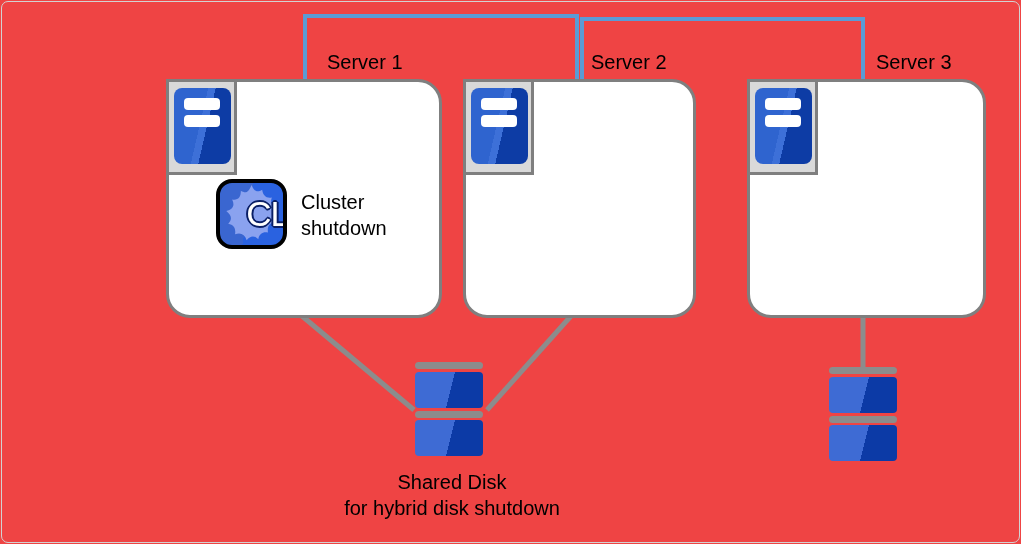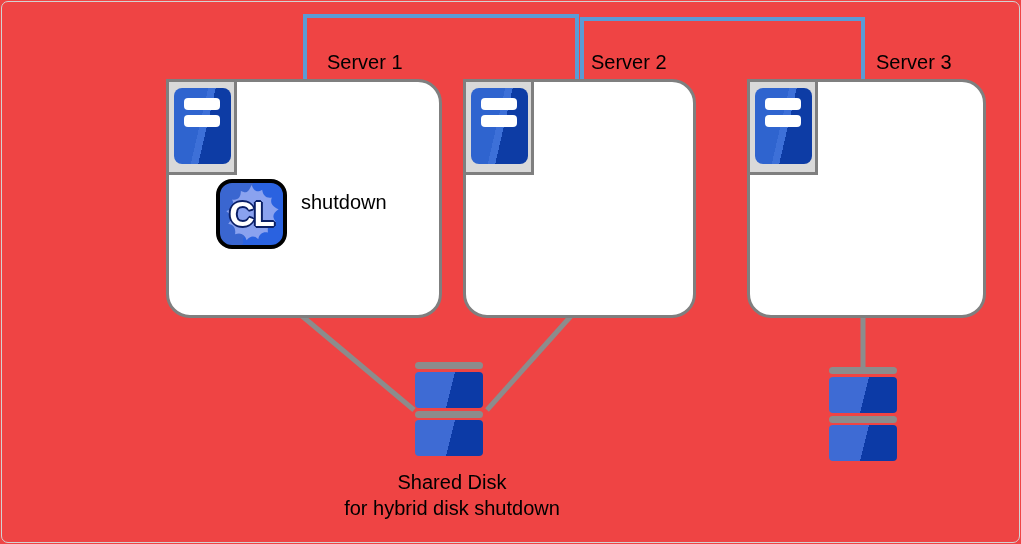--- a/index.html
+++ b/index.html
@@ -60,23 +60,23 @@
     position:absolute;left:216px;top:179px;
     width:71px;height:70px;
     border:4px solid #000000;
     border-radius:16px;
     box-sizing:border-box;
     background:linear-gradient(100deg,#3a66d0 0%,#3a66d0 45%,#2a62e0 45%,#2a62e0 100%);
     overflow:hidden;
   }
   #cl-icon svg{position:absolute;left:0;top:0;}
   #cl-icon .cl-text{
-    position:absolute;left:0;top:11px;width:63px;
+    position:absolute;left:16px;top:11px;width:63px;
     text-align:center;
-    font-size:35px;font-weight:bold;letter-spacing:-1px;
+    font-size:35px;font-weight:normal;letter-spacing:-1px;
     color:#ffffff;
     text-shadow:-2px 0 #0a1f66,2px 0 #0a1f66,0 -2px #0a1f66,0 2px #0a1f66,
                 -1px -1px #0a1f66,1px 1px #0a1f66,-1px 1px #0a1f66,1px -1px #0a1f66;
   }
   #cluster-note{left:301px;top:189px;}
 
   .disk{
     position:absolute;width:68px;height:94px;
   }
   .disk1{left:415px;top:362px;}
@@ -147,20 +147,21 @@
     <svg width="63" height="62" viewBox="0 0 64 64">
       <path d="M32,2 C35,9 38,10 43,7 C44,13 47,16 53,15 C51,20 53,24 60,27
                C54,31 53,35 57,40 C51,41 48,44 49,51 C44,50 40,52 39,58
                C35,54 31,54 27,59 C25,53 21,51 15,53 C16,47 14,43 8,42
                C12,38 12,34 6,29 C13,27 15,23 12,17 C18,18 21,15 21,8
                C26,11 29,10 32,2 Z" fill="#8aa2ef"></path>
     </svg>
     <div class="cl-text">CL</div>
   </div>
   <div id="cluster-note" class="lbl">
+    <div>Cluster</div>
     <div>shutdown</div>
   </div>
 
   <div class="disk disk1">
     <div class="cap c1"></div>
     <div class="platter p1"></div>
     <div class="cap c2"></div>
     <div class="platter p2"></div>
   </div>
   <div class="disk-lbl dl1">

